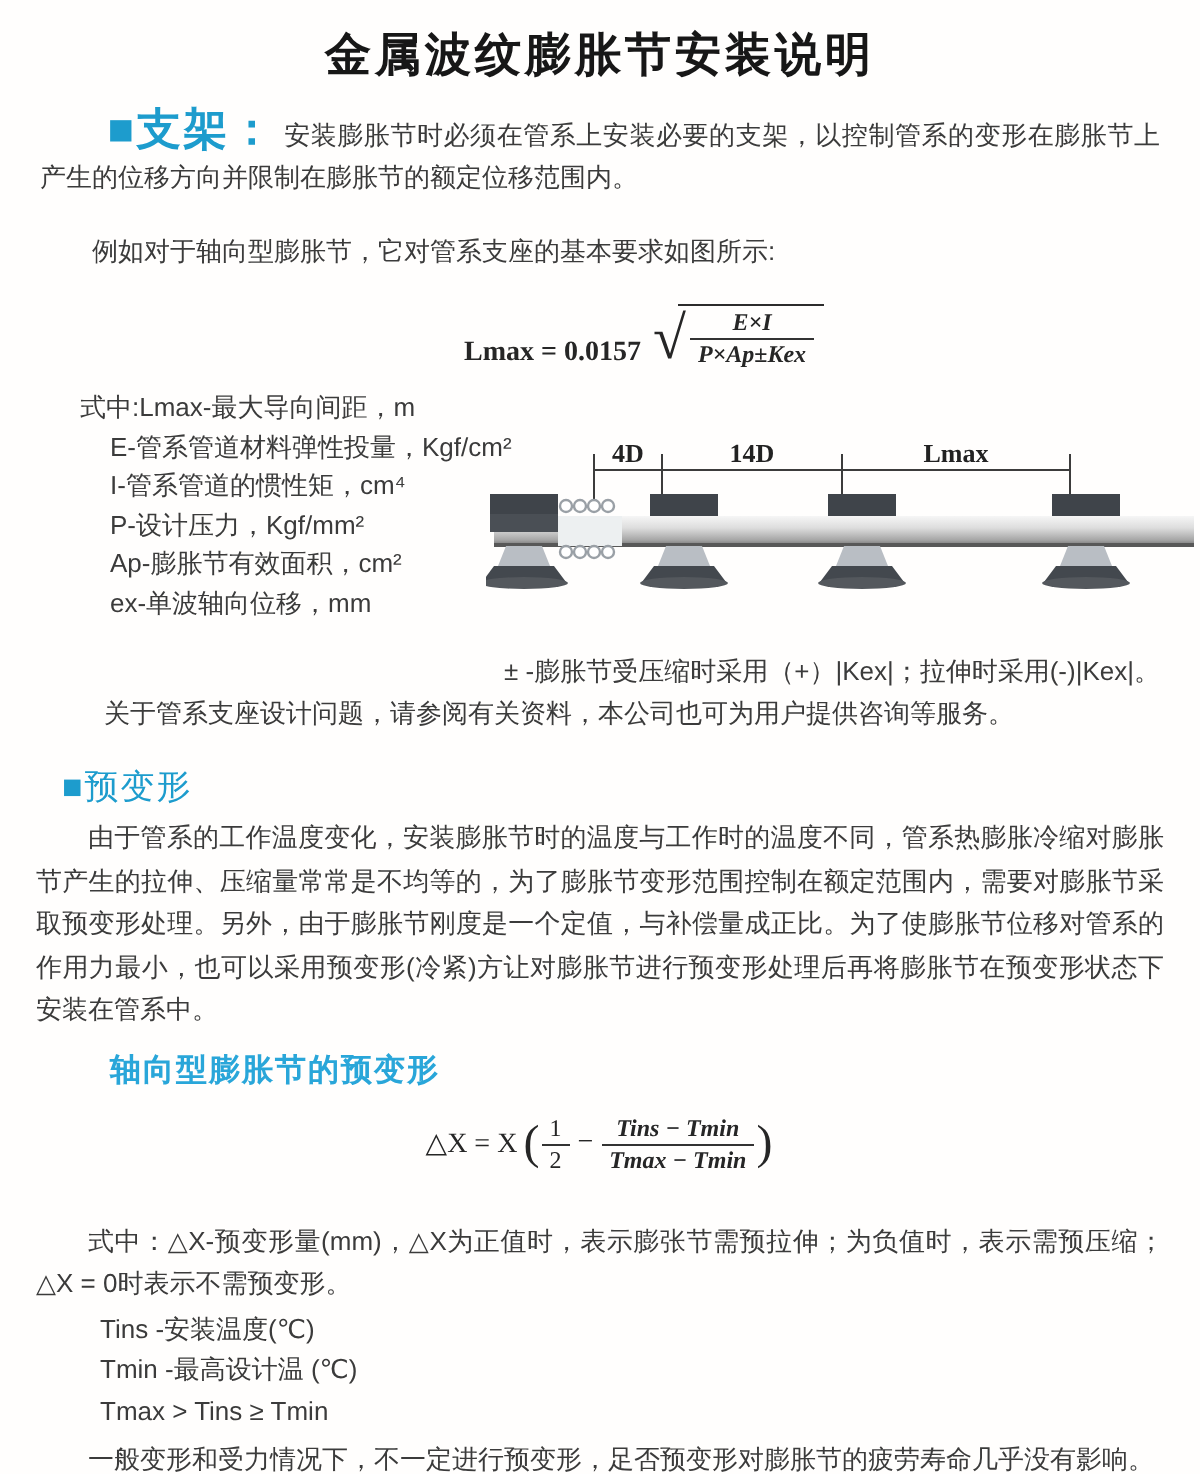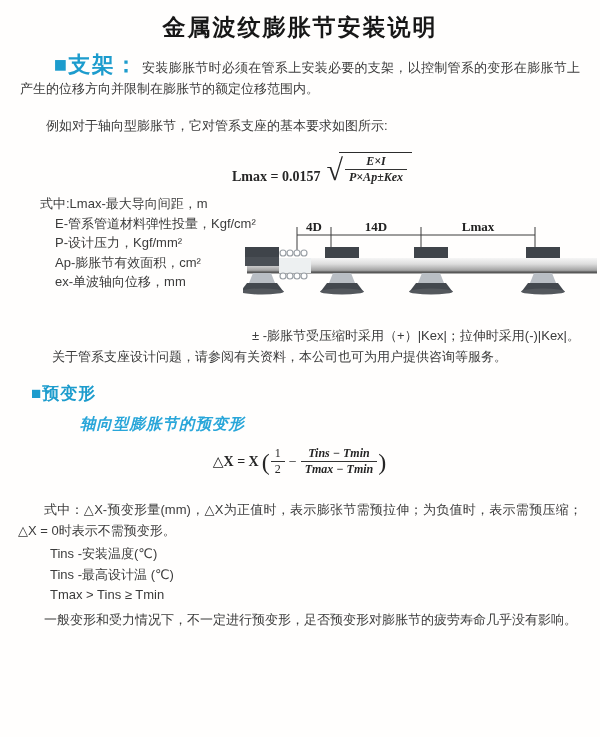--- a/index.html
+++ b/index.html
@@ -33,28 +33,28 @@
   .f-radicand .frac { font-style: italic; font-weight: bold; }
 
   .defs-wrap { position: relative; margin: 3px 20px 0; min-height: 128px; }
   .defs .line { font-size: 13px; line-height: 19.5px; margin-left: 35px; white-space: nowrap; }
   .defs .line:first-child { margin-left: 20px; }
   .diagram { position: absolute; top: 24px; left: 223px; }
 
   .pm-note { margin: 3px 20px 0 34px; text-align: right; }
   .consult-note { margin: 0 20px 0 52px; }
 
-  .sec2-label { margin: 15px 0 3px 31px; font-size: 17px; font-weight: bold; color: #1d9ccd; letter-spacing: 1px; }
+  .sec2-label { margin: 15px 0 3px 31px; font-size: 17px; font-weight: normal; color: #1d9ccd; letter-spacing: 1px; }
   .p-body { margin: 2px 18px 0; text-align: justify; text-indent: 2em; line-height: 21.5px; }
 
   .subhead { font-size: 15.5px; font-weight: bold; color: #29a6d9; letter-spacing: 1px; }
-  .subhead-axial { margin: 9px 0 0 80px; font-style: italic; }
+  .subhead-axial { margin: 9px 0 0 55px; }
 
   .formula2 { width: fit-content; margin: 11px auto 5px; display: flex; align-items: center; font-size: 14px; }
-  .formula2 .f-lhs { font-weight: bold; margin-right: 2px; text-align: center; }
+  .formula2 .f-lhs { font-weight: normal; margin-right: 2px; text-align: center; }
   .paren { font-size: 24px; font-weight: 400; line-height: 1; padding: 0 1px; }
   .formula2 .frac.it { font-style: italic; font-weight: bold; }
   .f-minus { padding: 0 4px; }
 
   .p-explain { margin: 22px 18px 0; text-align: justify; text-indent: 2em; }
   .axial-items { margin-top: 3px; }
   .axial-items .line { font-size: 13px; line-height: 20.5px; margin-left: 50px; }
   .p-note { margin: 3px 18px 0; text-indent: 2em; }
 
   svg text.dim-label {
@@ -81,20 +81,21 @@
         <span class="num">E×I</span>
         <span class="den">P×Ap±Kex</span>
       </span>
     </span>
   </div>
 
   <div class="defs-wrap">
     <div class="defs">
       <div class="line">式中:Lmax-最大导向间距，m</div>
       <div class="line">E-管系管道材料弹性投量，Kgf/cm²</div>
+      <div class="line">I-管系管道的惯性矩，cm⁴</div>
       <div class="line">P-设计压力，Kgf/mm²</div>
       <div class="line">Ap-膨胀节有效面积，cm²</div>
       <div class="line">ex-单波轴向位移，mm</div>
     </div>
 
     <svg class="diagram" width="356" height="97" viewBox="0 0 356 97">
       <defs>
         <linearGradient id="pipeGrad" x1="0" y1="0" x2="0" y2="1">
           <stop offset="0" stop-color="#f6f6f6"></stop>
           <stop offset="0.4" stop-color="#dddddd"></stop>
@@ -148,20 +149,21 @@
       <use href="#sup" x="188" y="55"></use>
       <use href="#sup" x="300" y="55"></use>
     </svg>
   </div>
 
   <p class="p pm-note">± -膨胀节受压缩时采用（+）|Kex|；拉伸时采用(-)|Kex|。</p>
   <p class="p consult-note">关于管系支座设计问题，请参阅有关资料，本公司也可为用户提供咨询等服务。</p>
 
   <div class="sec2-label">■预变形</div>
 
+  <p class="p p-body">由于管系的工作温度变化，安装膨胀节时的温度与工作时的温度不同，管系热膨胀冷缩对膨胀节产生的拉伸、压缩量常常是不均等的，为了膨胀节变形范围控制在额定范围内，需要对膨胀节采取预变形处理。另外，由于膨胀节刚度是一个定值，与补偿量成正比。为了使膨胀节位移对管系的作用力最小，也可以采用预变形(冷紧)方让对膨胀节进行预变形处理后再将膨胀节在预变形状态下安装在管系中。</p>
 
   <div class="subhead subhead-axial">轴向型膨胀节的预变形</div>
 
   <div class="formula formula2">
     <span class="f-lhs">△X = X</span>
     <span class="paren">(</span>
     <span class="frac up">
       <span class="num">1</span>
       <span class="den">2</span>
     </span>
@@ -170,19 +172,19 @@
       <span class="num">Tins − Tmin</span>
       <span class="den">Tmax − Tmin</span>
     </span>
     <span class="paren">)</span>
   </div>
 
   <p class="p p-explain">式中：△X-预变形量(mm)，△X为正值时，表示膨张节需预拉伸；为负值时，表示需预压缩；△X = 0时表示不需预变形。</p>
 
   <div class="axial-items">
     <div class="line">Tins -安装温度(℃)</div>
-    <div class="line">Tins -最高设计温 (℃)</div>
+    <div class="line">Tmin -最高设计温 (℃)</div>
     <div class="line">Tmax &gt; Tins ≥ Tmin</div>
   </div>
 
   <p class="p p-note">一般变形和受力情况下，不一定进行预变形，足否预变形对膨胀节的疲劳寿命几乎没有影响。</p>
 
 </div>
 
 </body></html>

